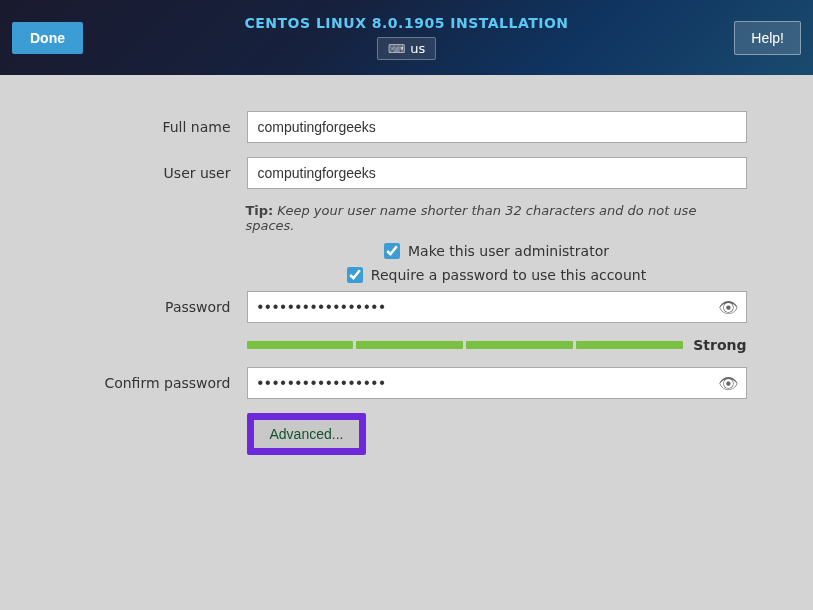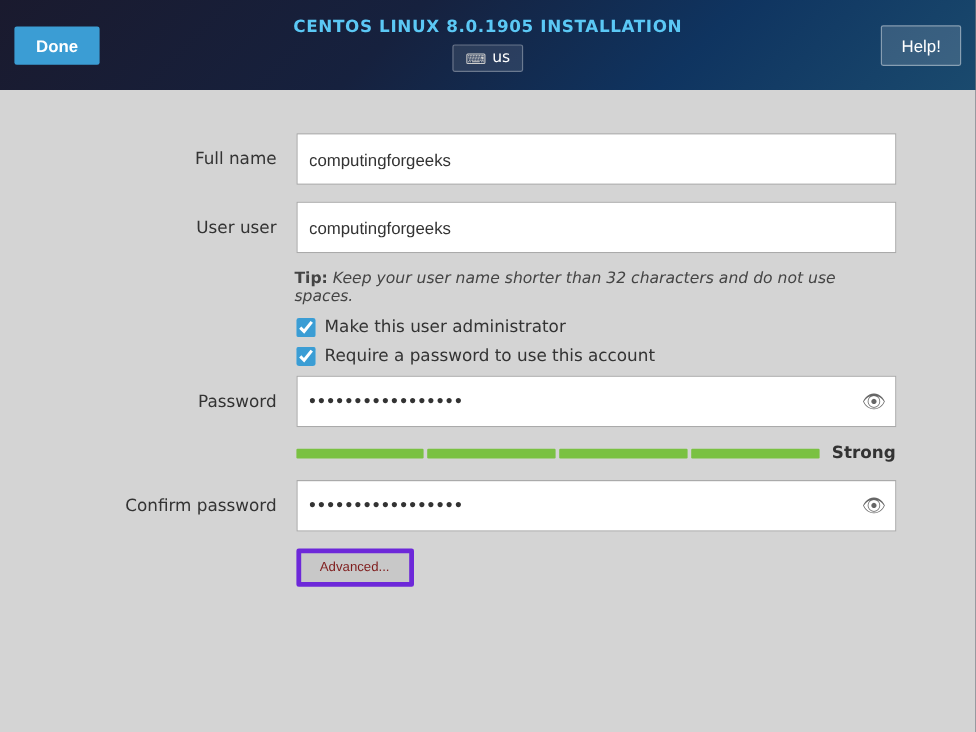--- a/index.html
+++ b/index.html
@@ -117,21 +117,21 @@
     .form-label {
       width: 180px;
       text-align: right;
       padding-right: 16px;
       color: #333;
       font-size: 14px;
     }
 
     .form-input {
       flex: 1;
-      height: 43px;
+      height: 32px;
       padding: 0 10px;
       font-size: 14px;
       border: 1px solid #aaa;
       background: #ffffff;
       outline: none;
       color: #333;
     }
 
     .input-wrapper {
       position: relative;
@@ -175,20 +175,21 @@
     .tip-bold {
       font-weight: bold;
       font-style: normal;
     }
 
     
     .checkbox-row {
       display: flex;
       align-items: center;
       margin-bottom: 8px;
+      justify-content: center;
     }
 
     .checkbox-spacer {
       width: 180px;
     }
 
     .checkbox-label {
       display: flex;
       align-items: center;
       gap: 8px;
@@ -250,26 +251,26 @@
       display: flex;
       margin-top: 8px;
     }
 
     .advanced-spacer {
       width: 180px;
     }
 
     .advanced-button {
       background: #c8c8c8;
-      border: 4px solid #6d28d9;
+      border: 7px solid #6d28d9;
       padding: 6px 16px;
-      font-size: 11px;
+      font-size: 14px;
       cursor: pointer;
       border-radius: 2px;
-      color: #7f1d1d;
+      color: #14532d;
     }
 
     
     .password-dots {
       letter-spacing: 2px;
       font-size: 16px;
     }
   </style>
 </head>
 <body>

